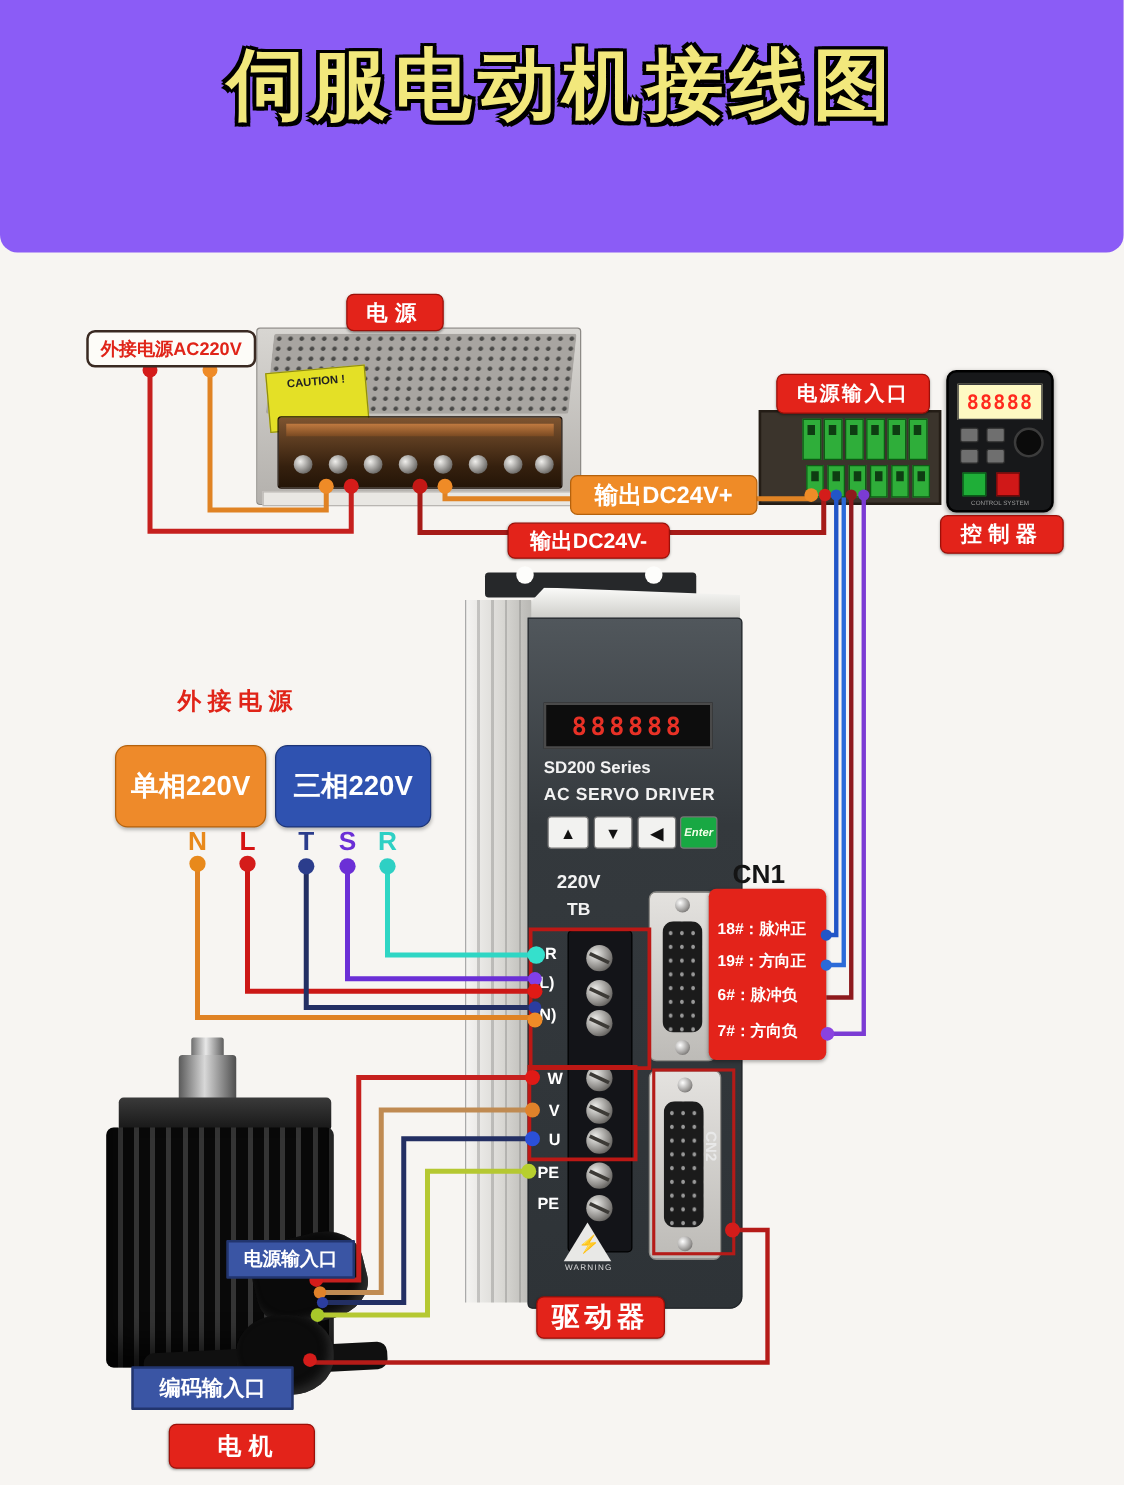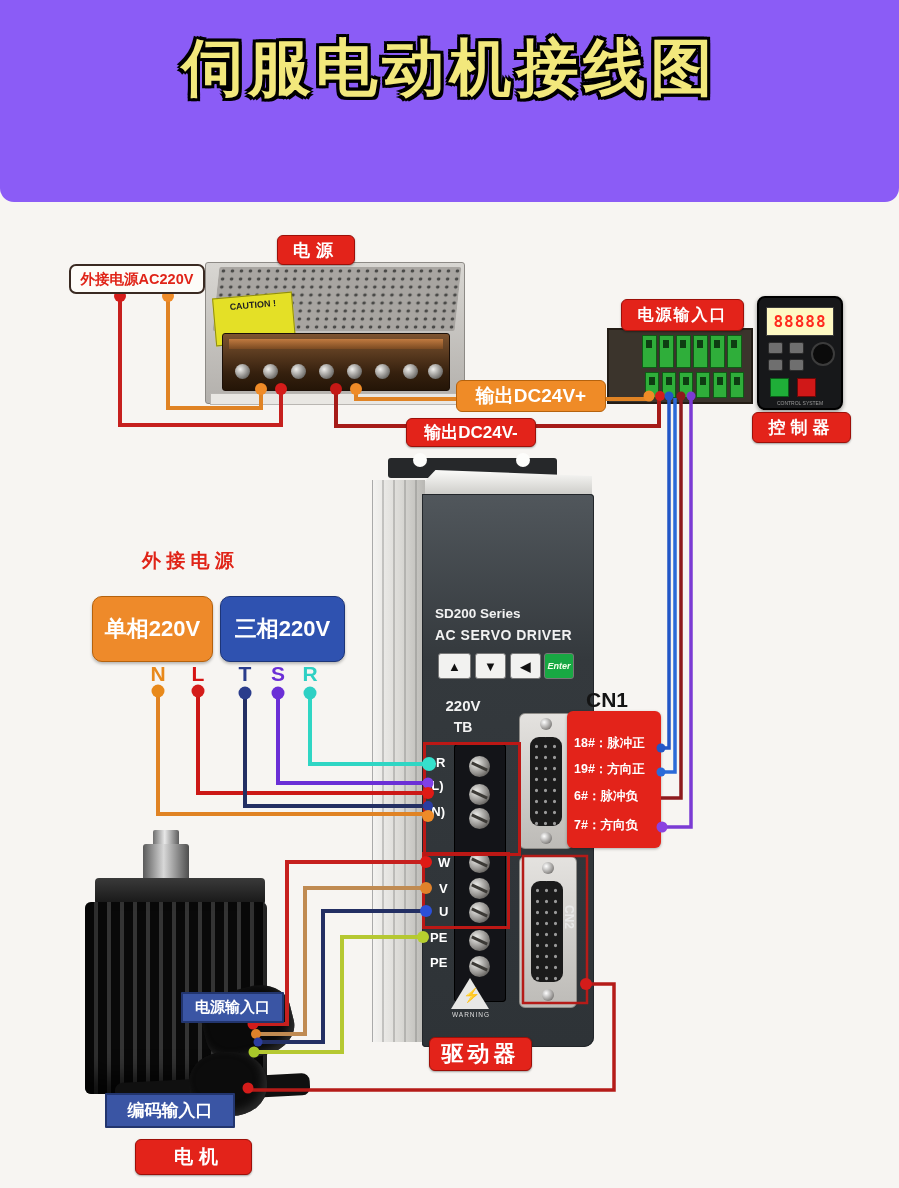--- a/index.html
+++ b/index.html
@@ -208,20 +208,23 @@
 <div class="abs term-letter tS" style="left:267px;top:662px;">S</div>
 <div class="abs term-letter tR" style="left:299px;top:662px;">R</div>
 
 <div class="abs driver">
   <div class="dr-bracket"></div>
   <div class="dr-hole" style="left:41px"></div>
   <div class="dr-hole" style="left:144px"></div>
   <div class="dr-cap"></div>
   <div class="dr-silver"></div>
   <div class="dr-panel"></div>
+  <div class="dr-disp">
+    <span class="dr-digits">888888</span>
+  </div>
   <div class="dr-txt" style="left:63px;top:156px;font-size:13.5px;">SD200 Series</div>
   <div class="dr-txt" style="left:63px;top:177px;font-size:14px;letter-spacing:.5px;">AC SERVO DRIVER</div>
   <div class="dr-btn" style="left:66px;width:31px;">▲</div>
   <div class="dr-btn" style="left:103px;width:29px;">▼</div>
   <div class="dr-btn" style="left:138px;width:29px;">◀</div>
   <div class="dr-btn dr-enter" style="left:172px;width:28px;">Enter</div>
   <div class="dr-txt" style="left:61px;top:247px;width:60px;text-align:center;font-size:15px;">220V</div>
   <div class="dr-txt" style="left:61px;top:269px;width:60px;text-align:center;font-size:14px;">TB</div>
   <div class="dr-tstrip">
     <div class="dr-screw" style="left:15px;top:12px"></div>

